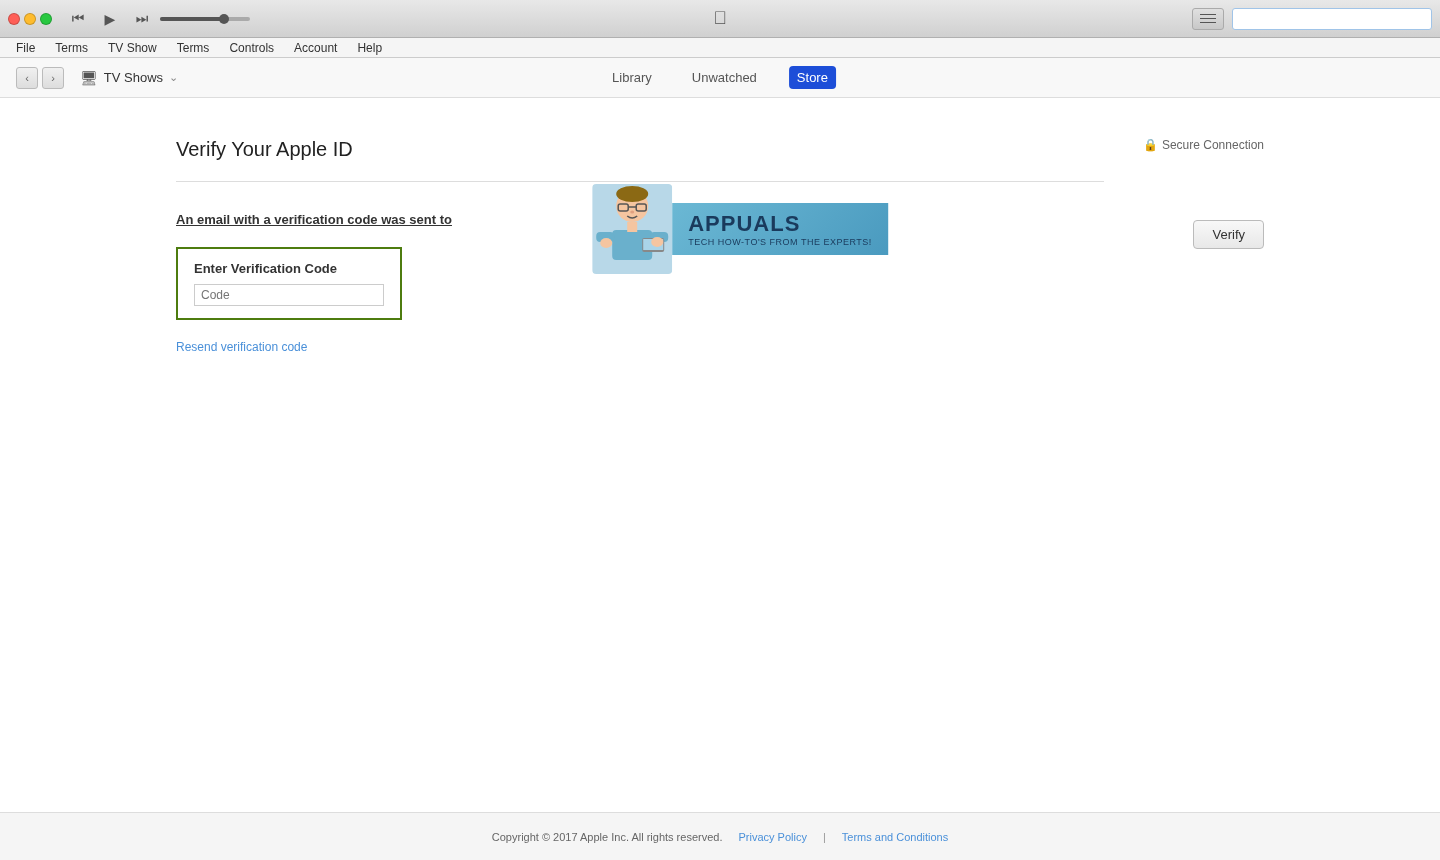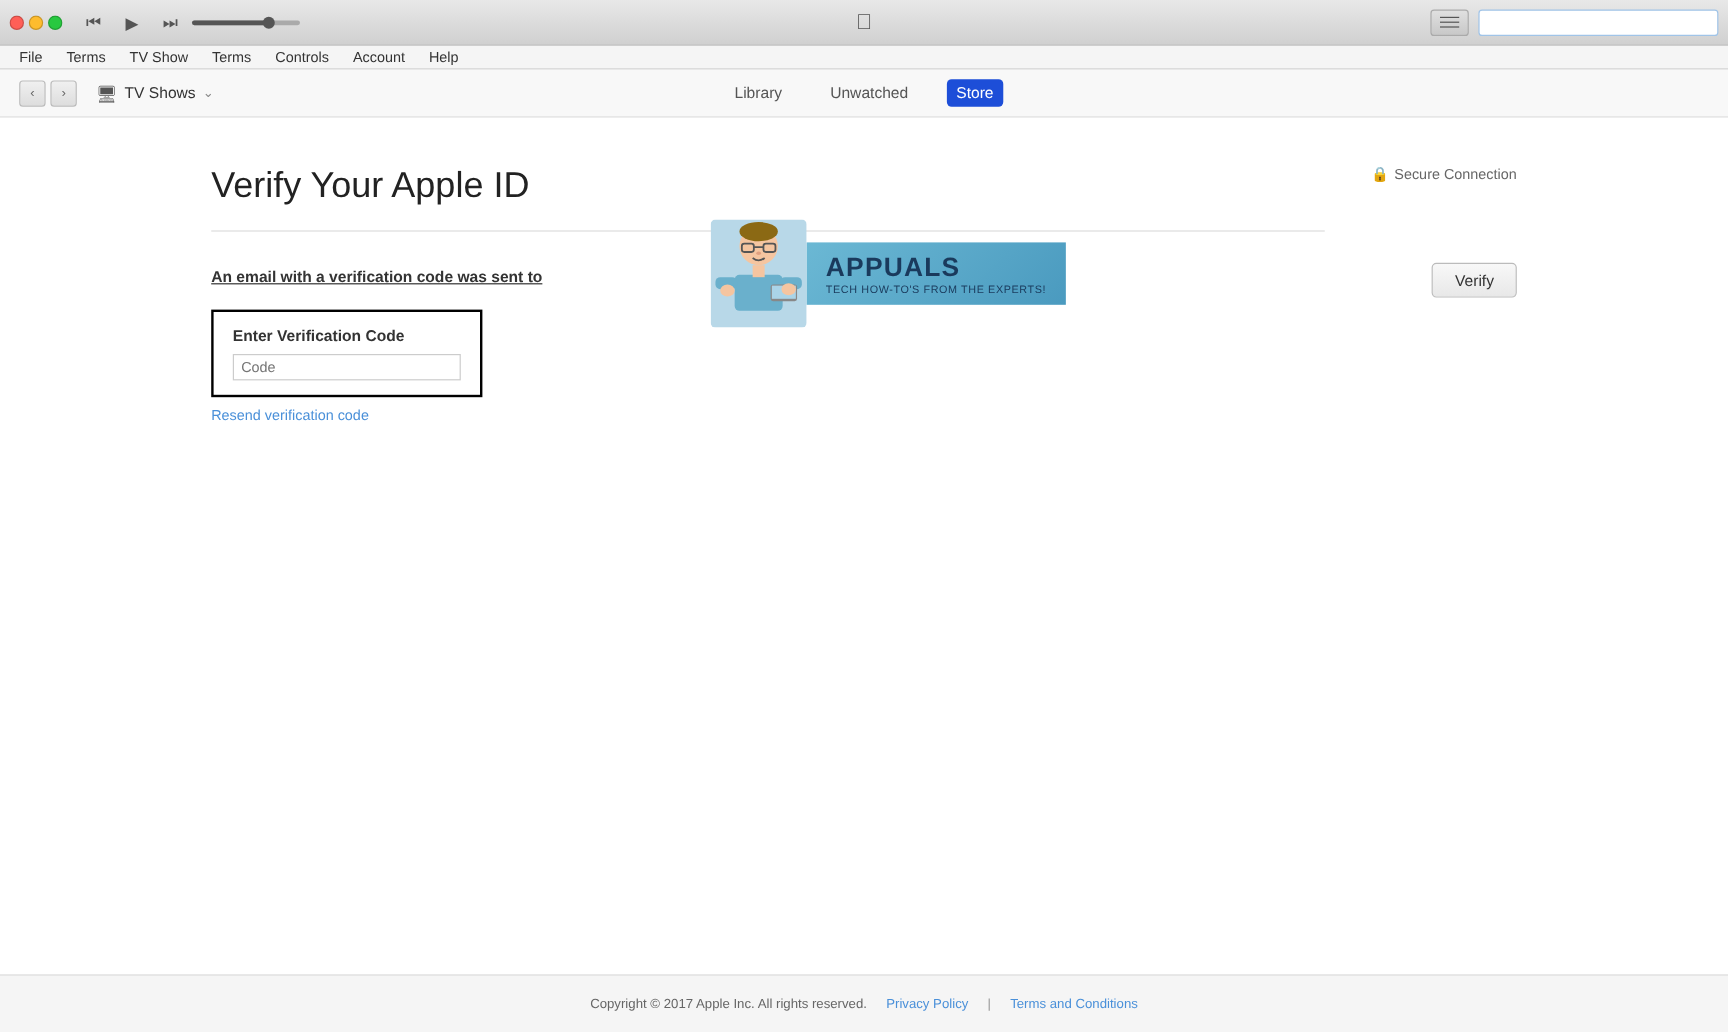--- a/index.html
+++ b/index.html
@@ -236,21 +236,21 @@
       position: relative;
       overflow: hidden;
     }
 
     .content-area {
       padding: 40px 176px;
       max-width: 1280px;
     }
 
     .page-title {
-      font-size: 30px;
+      font-size: 20px;
       font-weight: 300;
       color: #222;
       margin-bottom: 20px;
     }
 
     .divider {
       height: 1px;
       background: #ddd;
       margin-bottom: 30px;
     }
@@ -272,24 +272,24 @@
 
     .email-sent-text {
       font-size: 13px;
       font-weight: 600;
       color: #333;
       margin-bottom: 20px;
       text-decoration: underline;
     }
 
     .verification-box {
-      border: 2px solid #000000;
+      border: 2px solid #4d7c0f;
       display: inline-block;
       padding: 12px 16px;
-      margin-bottom: 4px;
+      margin-bottom: 16px;
     }
 
     .verification-label {
       font-size: 13px;
       font-weight: 600;
       color: #333;
       margin-bottom: 8px;
     }
 
     .verification-input {

